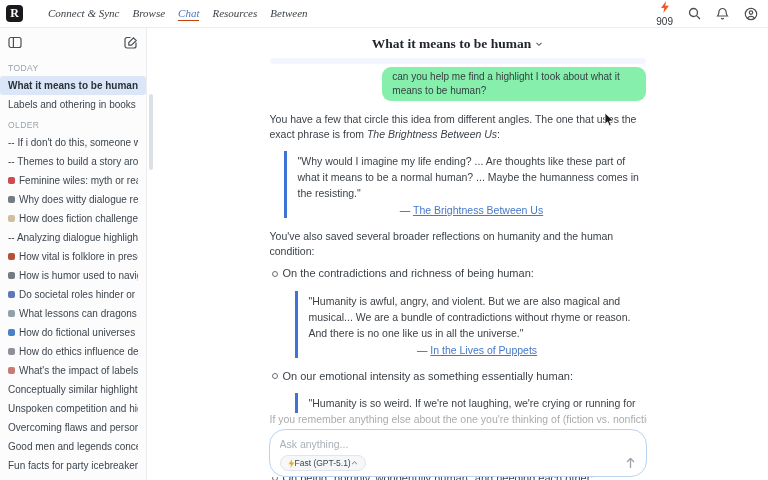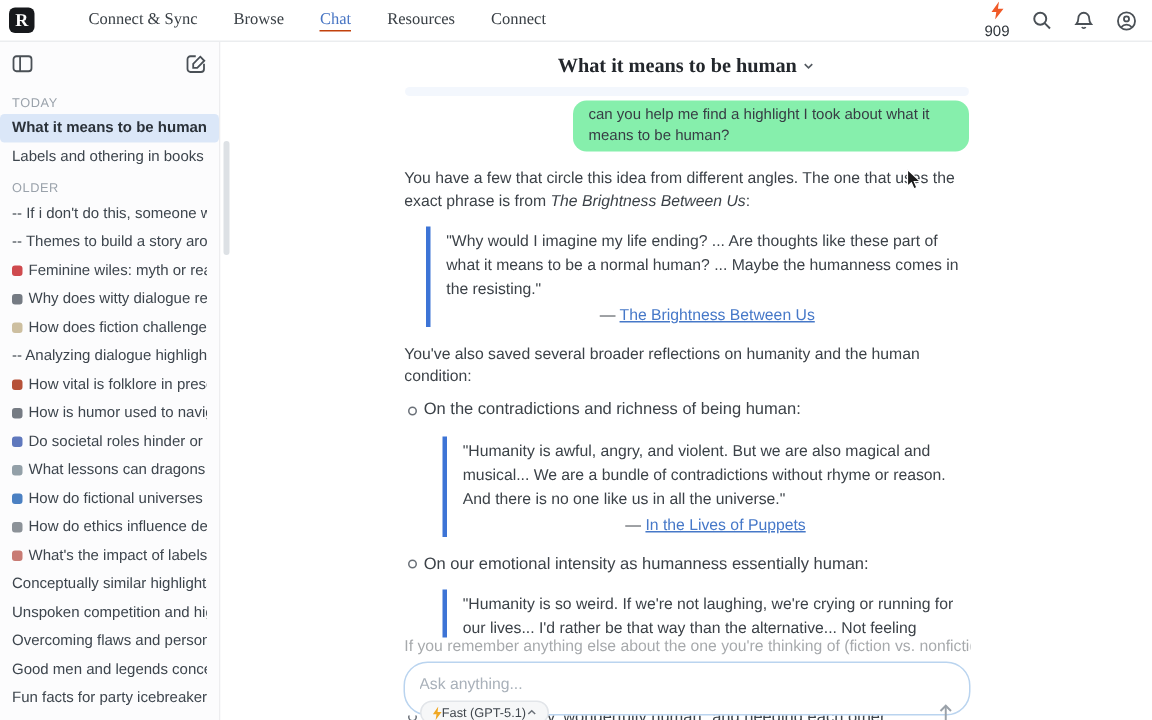--- a/index.html
+++ b/index.html
@@ -4,21 +4,21 @@
 <style>
   * { margin:0; padding:0; box-sizing:border-box; }
   html,body { width:768px; height:480px; overflow:hidden; }
   body { font-family:"Liberation Sans", sans-serif; background:#fff; color:#363c42; }
   .app { width:768px; height:480px; display:flex; flex-direction:column; }
 
   
   .topnav { height:28px; flex:0 0 28px; display:flex; align-items:center; padding:0 10px 0 6px; border-bottom:1px solid #ebedef; background:#fff; }
   .logo { width:17px; height:17px; background:#17191c; color:#fff; border-radius:4px; display:flex; align-items:center; justify-content:center; font-family:"Liberation Serif", serif; font-weight:bold; font-size:12px; cursor:pointer; }
   .navlinks { display:flex; align-items:center; margin-left:12px; }
-  .nav-link { font-family:"Liberation Serif", serif; font-size:11px; color:#3a4046; margin-left:24px; text-decoration:none; cursor:pointer; padding-bottom:1px; }
+  .nav-link { font-family:"Liberation Serif", serif; font-size:11px; color:#3a4046; margin-left:13px; text-decoration:none; cursor:pointer; padding-bottom:1px;font-style:italic; }
   .nav-link.active { color:#4976c4; border-bottom:1px solid #c2410c; }
   .nav-right { margin-left:auto; display:flex; align-items:center; gap:15px; }
   .energy { display:flex; align-items:center; gap:3px; font-size:10px; color:#2f353b; cursor:pointer;flex-direction:column; }
   .icon-btn { display:flex; align-items:center; justify-content:center; cursor:pointer; color:#4a5056; }
 
   
   .shell { flex:1; display:flex; min-height:0; }
   .sidebar { width:147px; flex:0 0 147px; border-right:1px solid #ededef; background:#fcfcfd; padding-top:6px; overflow:hidden; }
   .sidebar-top { display:flex; align-items:center; justify-content:space-between; padding:2px 8px 8px 8px; color:#555b62; }
   .section-label { font-size:8.5px; letter-spacing:.4px; color:#9aa2ab; padding:6px 8px 3px 8px; }
@@ -44,21 +44,21 @@
   .reflect { margin:10px 0 8px; }
   ul.reflections { list-style:none; }
   ul.reflections li { position:relative; padding-left:13px; }
   .li-label { font-size:11px; line-height:1.4; color:#3c4248; }
   .li-label::before { content:""; position:absolute; left:2px; top:4.5px; width:4px; height:4px; border:1px solid #6a7078; border-radius:50%; }
   ul.reflections .quote { margin-left:12px; }
 
   
   .composer-wrap { position:absolute; left:50%; transform:translateX(-50%); bottom:3px; width:378px; background:#fff; }
   .fade-line { font-size:10.5px; color:#3c4248; opacity:.45; white-space:nowrap; overflow:hidden; height:12px; margin:0 0 4px 1px; }
-  .input-box { border:1.5px solid #bad4ef; border-radius:16px; background:#fff; padding:8px 10px 6px; height:36px; display:flex; flex-direction:column; cursor:text; }
+  .input-box { border:1.5px solid #bad4ef; border-radius:16px; background:#fff; padding:8px 10px 6px; height:48px; display:flex; flex-direction:column; cursor:text; }
   .input-box input { border:none; outline:none; font-family:"Liberation Sans", sans-serif; font-size:10.5px; color:#333; width:100%; background:transparent; }
   .input-box input::placeholder { color:#a9b1ba; }
   .input-row { display:flex; align-items:center; margin-top:5px; }
   .model-pill { display:inline-flex; align-items:center; gap:0; border:1px solid #e2e5e9; background:#f6f7f8; border-radius:9px; padding:2px 7px; font-family:"Liberation Sans", sans-serif; font-size:8.5px; color:#3f454c; cursor:pointer; }
   .send-btn { margin-left:auto; color:#9aa1a9; cursor:pointer; display:flex; }
   .composer-footer { font-size:9.5px; color:#8d959d; margin:5px 0 0 13px; }
 
   .cursor { position:absolute; left:457px; top:85px; pointer-events:none; }
 </style>
 </head>
@@ -66,21 +66,21 @@
 
 <div class="app">
 
   <header class="topnav">
     <div class="logo">R</div>
     <nav class="navlinks">
       <a class="nav-link">Connect &amp; Sync</a>
       <a class="nav-link">Browse</a>
       <a class="nav-link active">Chat</a>
       <a class="nav-link">Resources</a>
-      <a class="nav-link">Connect</a>
+      <a class="nav-link">Between</a>
     </nav>
     <div class="nav-right">
       <div class="energy">
         <svg width="10" height="12" viewBox="0 0 10 12">
             <path d="M6 0 L1 7 H4.2 L3.4 12 L9 4.8 H5.3 Z" fill="#f05a28"></path>
           </svg>
         <span>909</span>
       </div>
       <span class="icon-btn">
         <svg width="13" height="13" viewBox="0 0 13 13" fill="none" stroke="currentColor" stroke-width="1.3">
@@ -223,21 +223,21 @@
 
         <ul class="reflections">
           <li>
             <div class="li-label">On the contradictions and richness of being human:</div>
             <div class="quote">
               <div class="quote-text">"Humanity is awful, angry, and violent. But we are also magical and musical... We are a bundle of contradictions without rhyme or reason. And there is no one like us in all the universe."</div>
               <div class="quote-src"><span>—</span> <a class="source-link">In the Lives of Puppets</a></div>
             </div>
           </li>
           <li>
-            <div class="li-label">On our emotional intensity as humanness essentially human:</div>
+            <div class="li-label">On our emotional intensity as something essentially human:</div>
             <div class="quote">
               <div class="quote-text">"Humanity is so weird. If we're not laughing, we're crying or running for our lives... I'd rather be that way than the alternative... Not feeling anything at all."</div>
               <div class="quote-src"><span>—</span> <a class="source-link">The House in the Cerulean Sea</a></div>
             </div>
           </li>
           <li>
             <div class="li-label">On being "horribly, wonderfully human" and needing each other:</div>
 
           </li>
         </ul>

